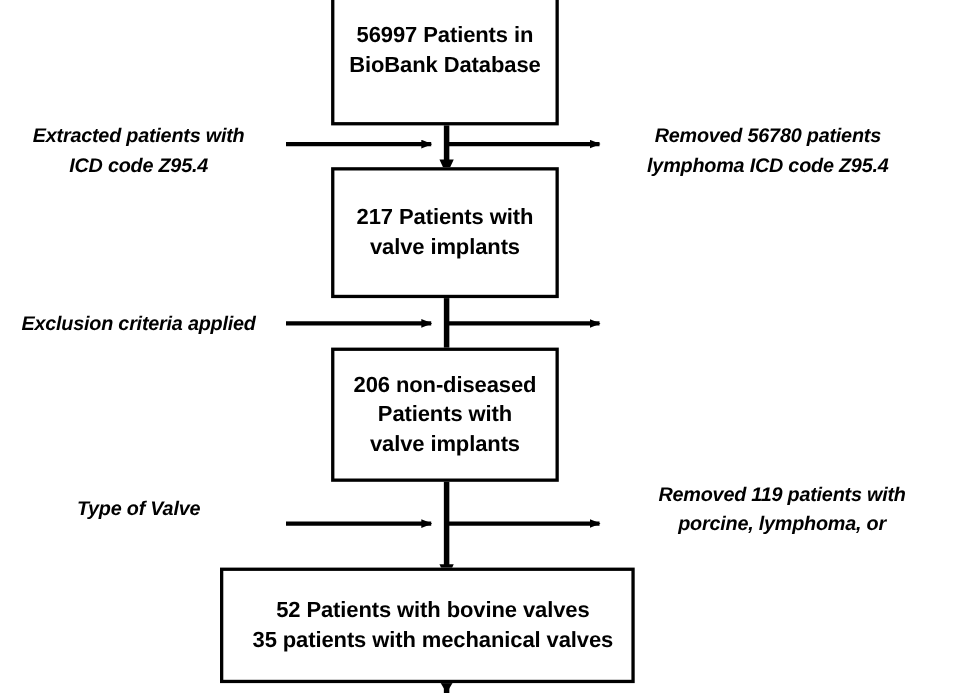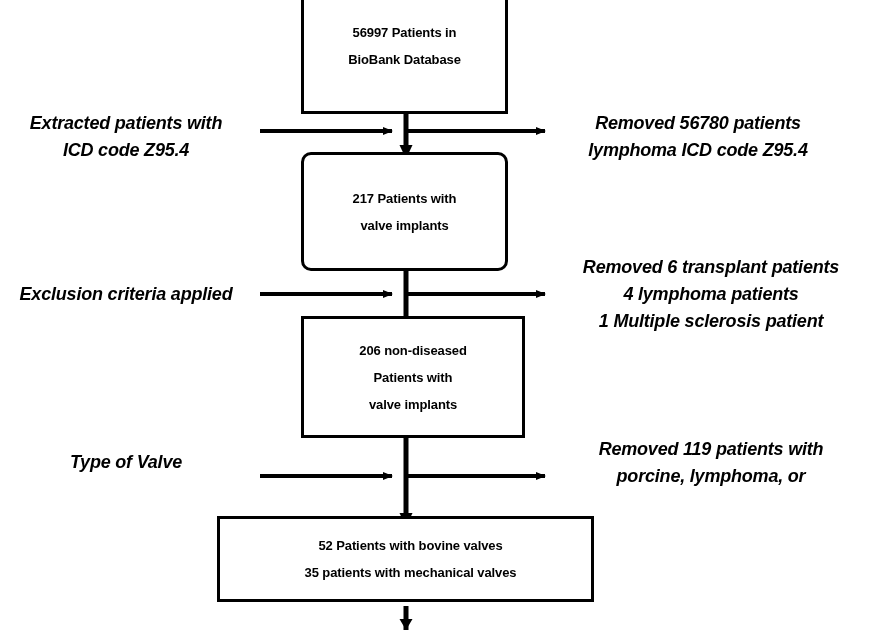--- a/index.html
+++ b/index.html
@@ -28,21 +28,21 @@
     box-sizing: border-box;
     border: 3px solid #000000;
     background: #ffffff;
     display: flex;
     flex-direction: column;
     align-items: center;
     justify-content: center;
   }
   .node-line {
     font-weight: bold;
-    font-size: 13px;
+    font-size: 20px;
     line-height: 27px;
     text-align: left;
     white-space: nowrap;
     letter-spacing: -0.1px;
   }
   .side-label {
     position: absolute;
     font-weight: bold;
     font-size: 18px;
     line-height: 27px;
@@ -97,53 +97,48 @@
       <line x1="260" y1="476" x2="392" y2="476" stroke="#000000" stroke-width="4" marker-end="url(#arrowhead-right)"></line>
       <line x1="408" y1="476" x2="545" y2="476" stroke="#000000" stroke-width="4" marker-end="url(#arrowhead-right)"></line>
     </g>
   </svg>
 
   <div class="node-box" style="left:301px; top:-22px; width:207px; height:136px;">
     <div class="node-line">56997 Patients in</div>
     <div class="node-line">BioBank Database</div>
   </div>
 
-  <div class="node-box" style="left:301px; top:152px; width:207px; height:119px;border-radius:10px;">
+  <div class="node-box" style="left:301px; top:152px; width:207px; height:119px;">
     <div class="node-line">217 Patients with</div>
     <div class="node-line">valve implants</div>
   </div>
 
-  <div class="node-box" style="left:301px; top:316px; width:224px; height:122px;">
+  <div class="node-box" style="left:301px; top:316px; width:207px; height:122px;">
     <div class="node-line">206 non-diseased</div>
     <div class="node-line">Patients with</div>
     <div class="node-line">valve implants</div>
   </div>
 
-  <div class="node-box" style="left:217px; top:516px; width:377px; height:86px;padding-left:10px;">
+  <div class="node-box" style="left:200px; top:516px; width:377px; height:105px;padding-left:10px;">
     <div class="node-line">52 Patients with bovine valves</div>
     <div class="node-line">35 patients with mechanical valves</div>
   </div>
 
   <div class="side-label left" style="left:0px; top:110px; width:252px;">
     <div>Extracted patients with</div>
     <div>ICD code Z95.4</div>
   </div>
   <div class="side-label right" style="left:540px; top:110px; width:316px;">
     <div>Removed 56780 patients</div>
     <div>lymphoma ICD code Z95.4</div>
   </div>
 
   <div class="side-label left" style="left:0px; top:281px; width:252px;">
     <div>Exclusion criteria applied</div>
   </div>
-  <div class="side-label right" style="left:553px; top:254px; width:316px;">
-    <div>Removed 6 transplant patients</div>
-    <div>4 lymphoma patients</div>
-    <div>1 Multiple sclerosis patient</div>
-  </div>
 
   <div class="side-label left" style="left:0px; top:449px; width:252px;">
     <div>Type of Valve</div>
   </div>
   <div class="side-label right" style="left:553px; top:436px; width:316px;text-align:center;">
     <div>Removed 119 patients with</div>
     <div>porcine, lymphoma, or</div>
   </div>
 
 </div>

